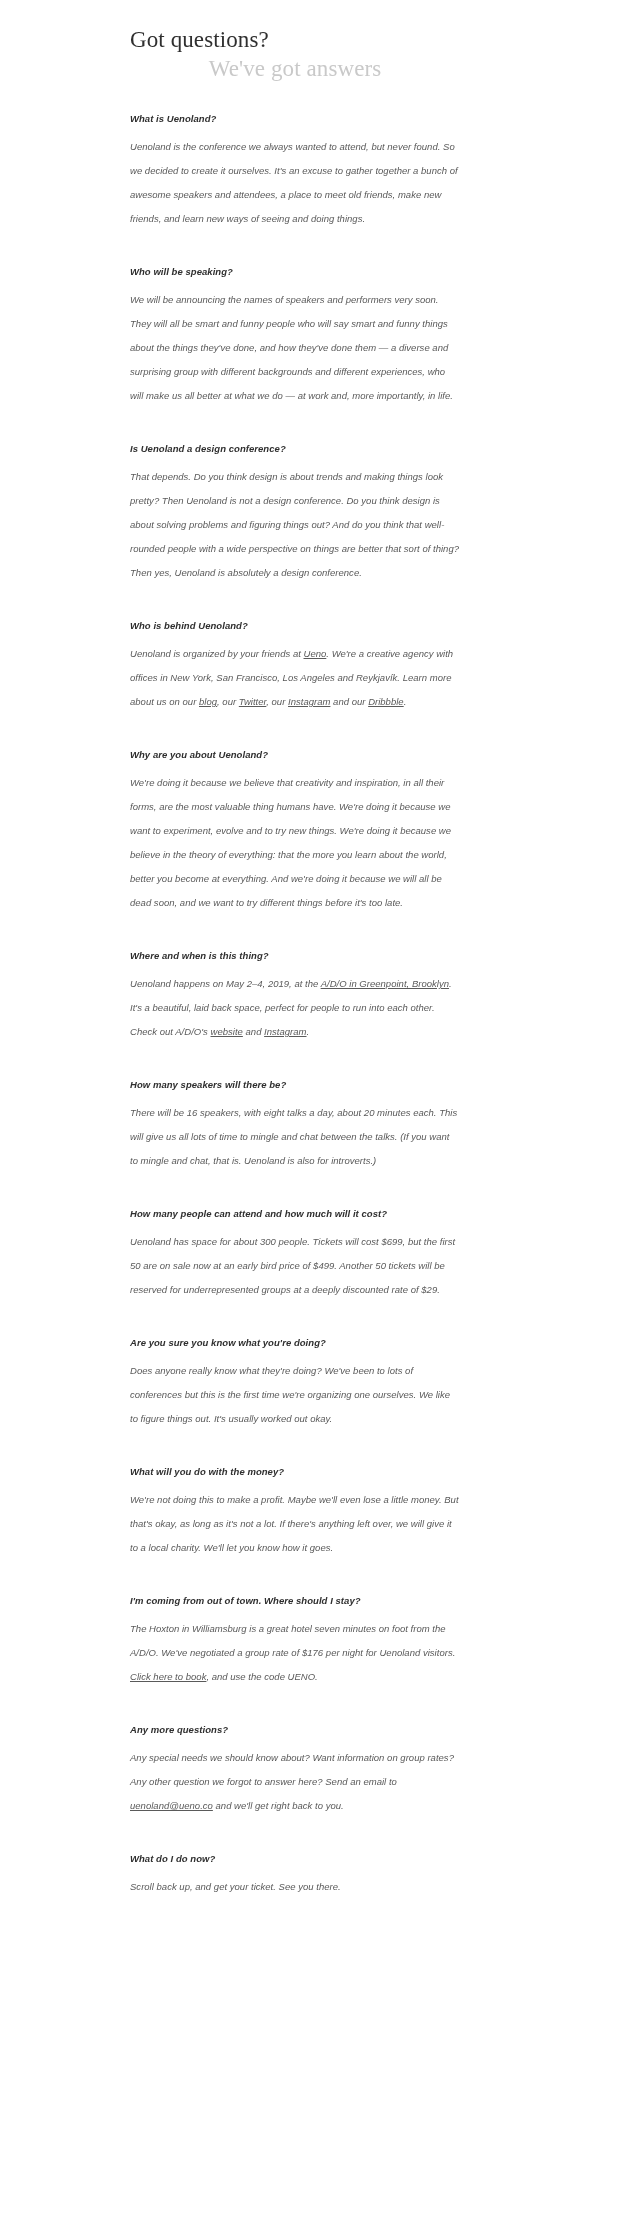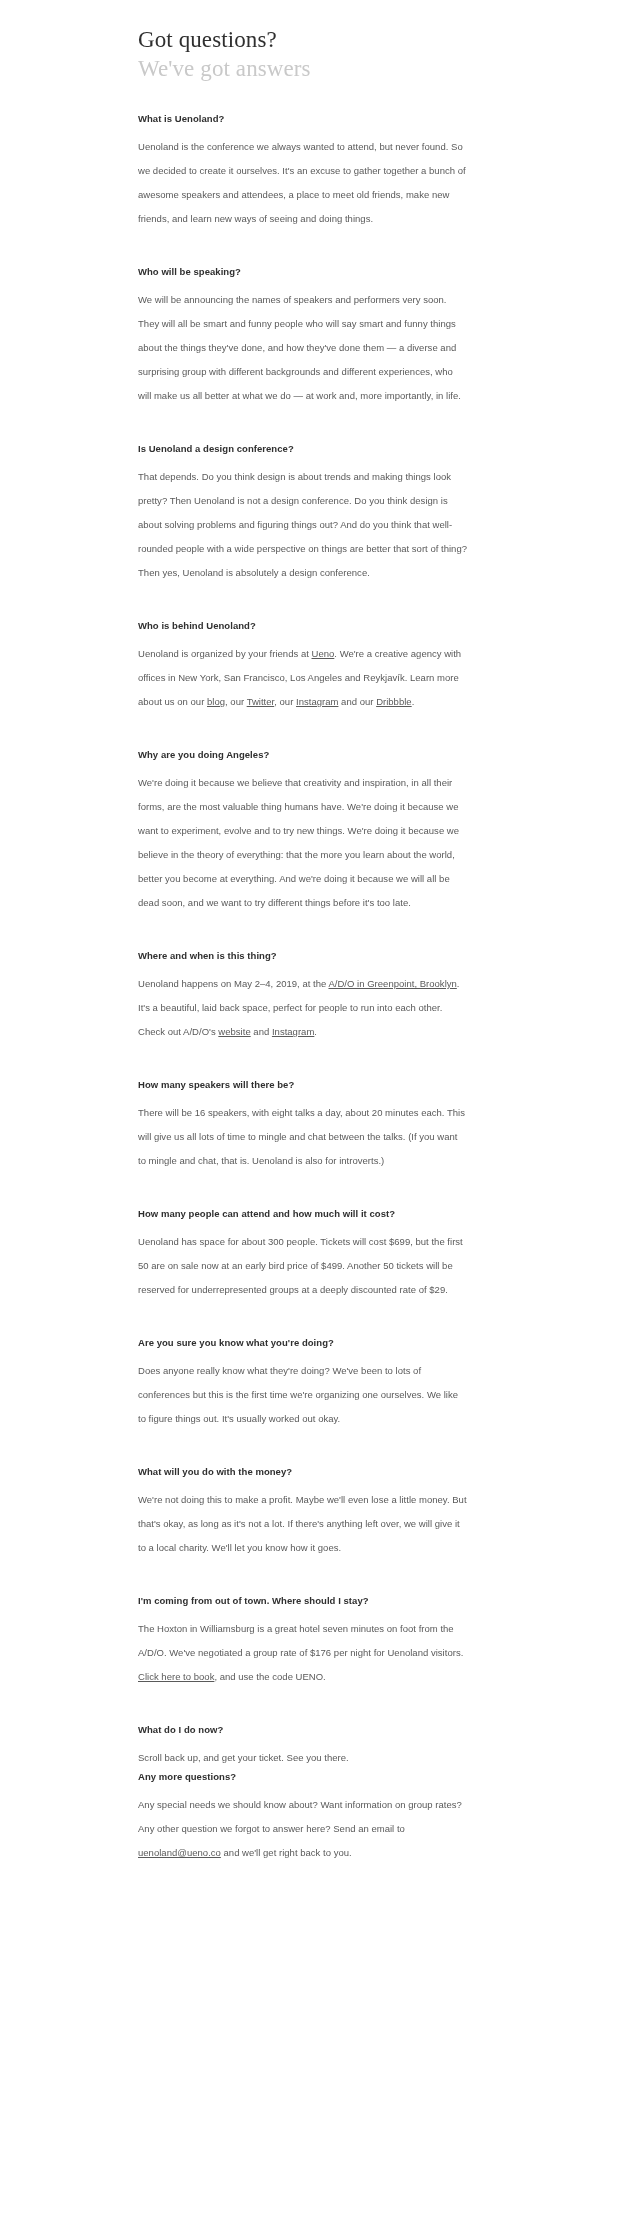--- a/index.html
+++ b/index.html
@@ -10,21 +10,21 @@
   body {
     width: 640px;
     min-height: 2239px;
     font-family: "Liberation Sans", sans-serif;
     color: #3c3c3c;
     -webkit-font-smoothing: antialiased;
   }
   .page {
     width: 640px;
     box-sizing: border-box;
-    padding: 26px 0 40px 12px;
+    padding: 26px 0 40px 4px;
   }
   .content {
     width: 330px;
     margin: 0 0 0 126px;
   }
   .heading-block {
     margin-bottom: 30px;
   }
   .title {
     font-family: "Liberation Serif", serif;
@@ -36,23 +36,25 @@
     letter-spacing: 0.1px;
   }
   .subtitle {
     font-family: "Liberation Serif", serif;
     font-size: 23px;
     line-height: 27px;
     font-weight: normal;
     color: #c9c9c9;
     margin: 0;
     letter-spacing: 0.1px;
+    text-align: center;
   }
   .faq-item {
     margin-bottom: 34px;
+    font-style: italic;
   }
   .faq-q {
     font-size: 9.5px;
     line-height: 14px;
     font-weight: bold;
     color: #2f2f2f;
     margin: 0 0 9px 0;
     letter-spacing: 0.05px;
   }
   .faq-a {
@@ -94,21 +96,21 @@
         </div>
         <div class="faq-item">
           <div class="faq-q">Is Uenoland a design conference?</div>
           <div class="faq-a">That depends. Do you think design is about trends and making things look pretty? Then Uenoland is not a design conference. Do you think design is about solving problems and figuring things out? And do you think that well-rounded people with a wide perspective on things are better that sort of thing? Then yes, Uenoland is absolutely a design conference.</div>
         </div>
         <div class="faq-item">
           <div class="faq-q">Who is behind Uenoland?</div>
           <div class="faq-a"><span>Uenoland is organized by your friends at </span><span class="lnk">Ueno</span><span>. We're a creative agency with offices in New York, San Francisco, Los Angeles and Reykjavík. Learn more about us on our </span><span class="lnk">blog</span><span>, our </span><span class="lnk">Twitter</span><span>, our </span><span class="lnk">Instagram</span><span> and our </span><span class="lnk">Dribbble</span><span>.</span></div>
         </div>
         <div class="faq-item">
-          <div class="faq-q">Why are you doing Angeles?</div>
+          <div class="faq-q">Why are you about Uenoland?</div>
           <div class="faq-a">We're doing it because we believe that creativity and inspiration, in all their forms, are the most valuable thing humans have. We're doing it because we want to experiment, evolve and to try new things. We're doing it because we believe in the theory of everything: that the more you learn about the world, better you become at everything. And we're doing it because we will all be dead soon, and we want to try different things before it's too late.</div>
         </div>
         <div class="faq-item">
           <div class="faq-q">Where and when is this thing?</div>
           <div class="faq-a"><span>Uenoland happens on May 2–4, 2019, at the </span><span class="lnk">A/D/O in Greenpoint, Brooklyn</span><span>. It's a beautiful, laid back space, perfect for people to run into each other. Check out A/D/O's </span><span class="lnk">website</span><span> and </span><span class="lnk">Instagram</span><span>.</span></div>
         </div>
         <div class="faq-item">
           <div class="faq-q">How many speakers will there be?</div>
           <div class="faq-a">There will be 16 speakers, with eight talks a day, about 20 minutes each. This will give us all lots of time to mingle and chat between the talks. (If you want to mingle and chat, that is. Uenoland is also for introverts.)</div>
         </div>
@@ -121,24 +123,24 @@
           <div class="faq-a">Does anyone really know what they're doing? We've been to lots of conferences but this is the first time we're organizing one ourselves. We like to figure things out. It's usually worked out okay.</div>
         </div>
         <div class="faq-item">
           <div class="faq-q">What will you do with the money?</div>
           <div class="faq-a">We're not doing this to make a profit. Maybe we'll even lose a little money. But that's okay, as long as it's not a lot. If there's anything left over, we will give it to a local charity. We'll let you know how it goes.</div>
         </div>
         <div class="faq-item">
           <div class="faq-q">I'm coming from out of town. Where should I stay?</div>
           <div class="faq-a"><span>The Hoxton in Williamsburg is a great hotel seven minutes on foot from the A/D/O. We've negotiated a group rate of $176 per night for Uenoland visitors. </span><span class="lnk">Click here to book</span><span>, and use the code UENO.</span></div>
         </div>
+        <div class="faq-item">
+          <div class="faq-q">Any more questions?</div>
+          <div class="faq-a"><span>Any special needs we should know about? Want information on group rates? Any other question we forgot to answer here? Send an email to </span><span class="lnk">uenoland@ueno.co</span><span> and we'll get right back to you.</span></div>
+        </div>
         <div class="faq-item last-item">
           <div class="faq-q">What do I do now?</div>
           <div class="faq-a">Scroll back up, and get your ticket. See you there.</div>
-        </div>
-        <div class="faq-item">
-          <div class="faq-q">Any more questions?</div>
-          <div class="faq-a"><span>Any special needs we should know about? Want information on group rates? Any other question we forgot to answer here? Send an email to </span><span class="lnk">uenoland@ueno.co</span><span> and we'll get right back to you.</span></div>
         </div>
       </div>
 
   </div>
 </div>
 
 </body></html>

